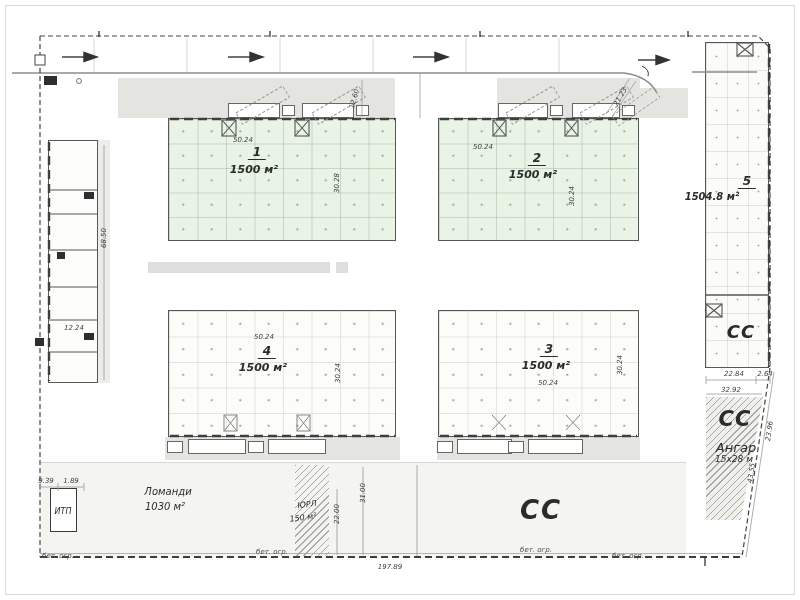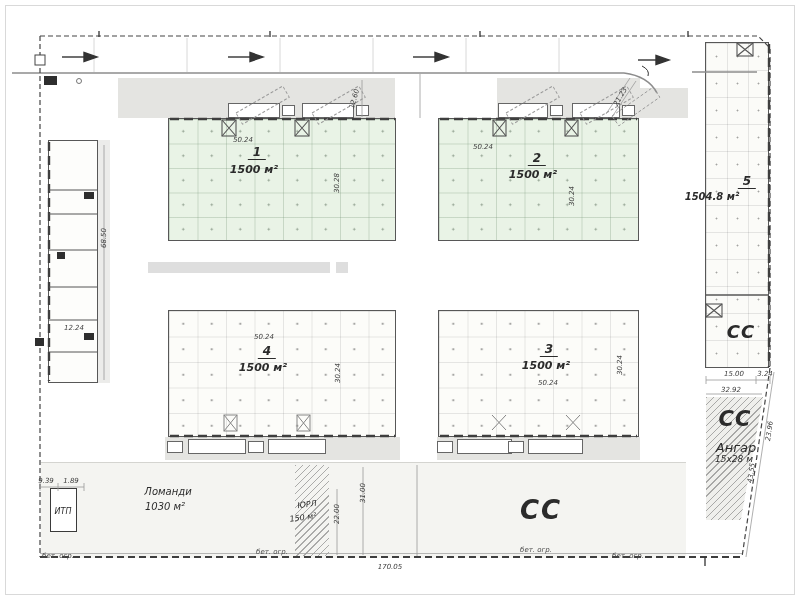--- a/index.html
+++ b/index.html
@@ -222,26 +222,26 @@
   <div class="lbl dim r90" style="left:620px;top:365px">30.24</div>
 
   <div class="lbl num" style="left:747px;top:182px">5</div>
   <div class="lbl area-sm" style="left:712px;top:197px">1504.8 м²</div>
 
   <div class="lbl dim" style="left:74px;top:328px">12.24</div>
   <div class="lbl dim r90" style="left:104px;top:238px">68.50</div>
 
   <div class="lbl dim r75" style="left:355px;top:99px">12.60</div>
   <div class="lbl dim r60" style="left:621px;top:97px">21.23</div>
-  <div class="lbl dim" style="left:734px;top:374px">15.00</div>
-  <div class="lbl dim" style="left:765px;top:374px">3.24</div>
+  <div class="lbl dim" style="left:734px;top:374px">22.84</div>
+  <div class="lbl dim" style="left:765px;top:374px">2.64</div>
   <div class="lbl dim" style="left:731px;top:390px">32.92</div>
   <div class="lbl dim r82" style="left:770px;top:431px">23.96</div>
   <div class="lbl dim r82" style="left:752px;top:473px">43.55</div>
-  <div class="lbl dim" style="left:390px;top:567px">170.05</div>
+  <div class="lbl dim" style="left:390px;top:567px">197.89</div>
   <div class="lbl dim r90" style="left:363px;top:493px">31.00</div>
   <div class="lbl dim r90" style="left:337px;top:514px">22.00</div>
   <div class="lbl dim" style="left:46px;top:481px">9.39</div>
   <div class="lbl dim" style="left:71px;top:481px">1.89</div>
 
   <div class="lbl zname" style="left:168px;top:492px">Ломанди</div>
   <div class="lbl zname" style="left:165px;top:507px">1030 м²</div>
   <div class="lbl zsmall r8" style="left:307px;top:505px">ЮРЛ</div>
   <div class="lbl zsmall r8" style="left:303px;top:518px">150 м²</div>
   <div class="lbl zsmall" style="left:63px;top:512px">ИТП</div>

